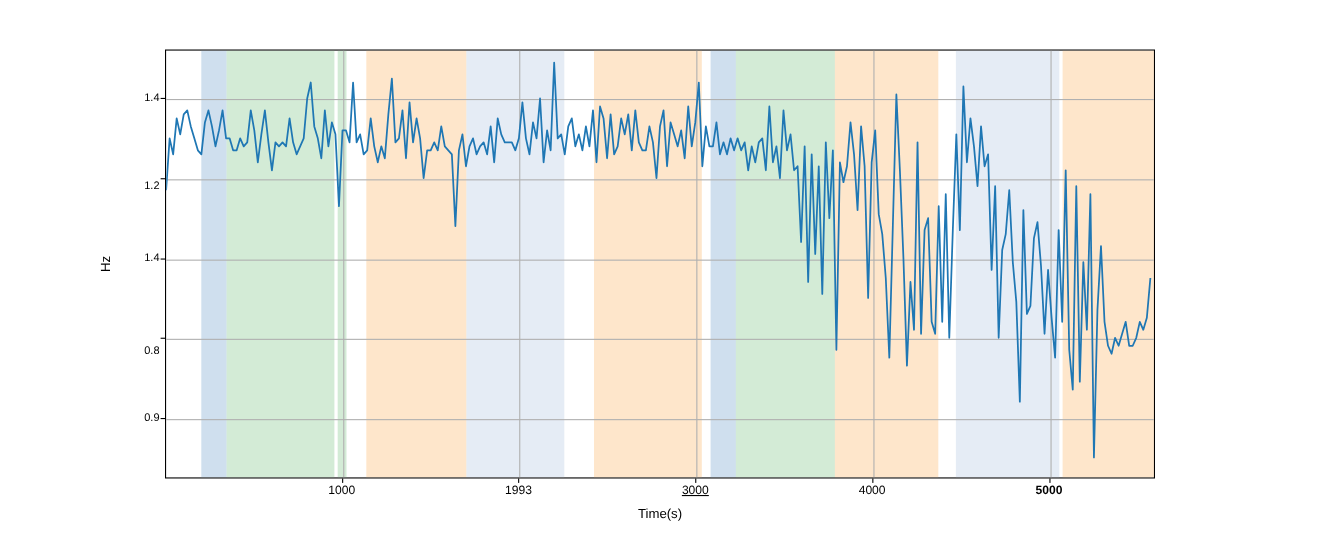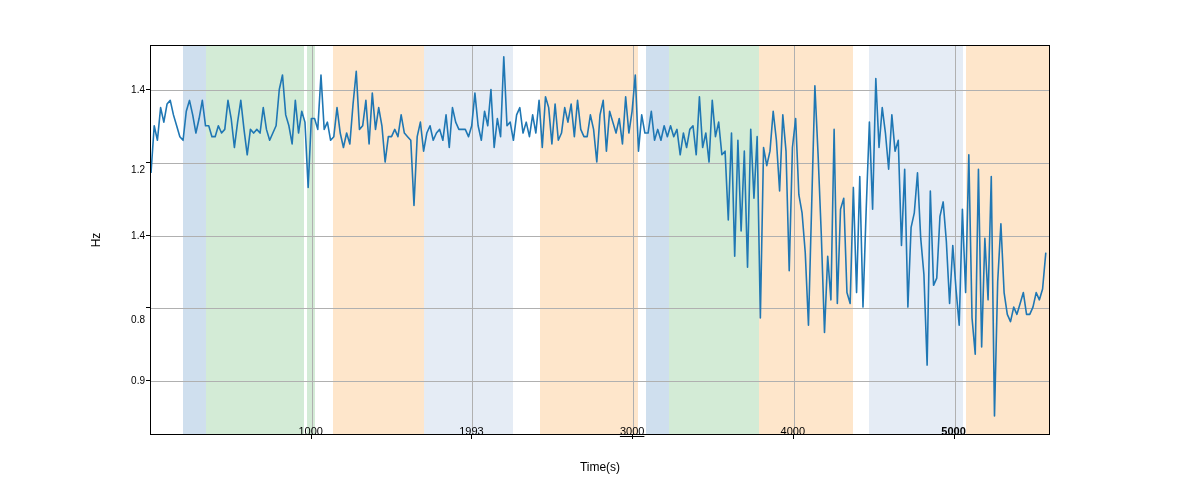--- a/index.html
+++ b/index.html
@@ -51,21 +51,21 @@
     bottom: 26px;
     transform: translateX(-50%);
     font-size: 12px;
     color: #000;
   }
   .xtick-label {
     position: absolute;
     font-size: 11px;
     color: #000;
     transform: translateX(-50%);
-    top: 425px;
+    top: 440px;
   }
   .ytick-label {
     position: absolute;
     font-size: 10px;
     color: #000;
     transform: translateY(-50%);
     text-align: right;
     width: 35px;
     left: 110px;
   }

